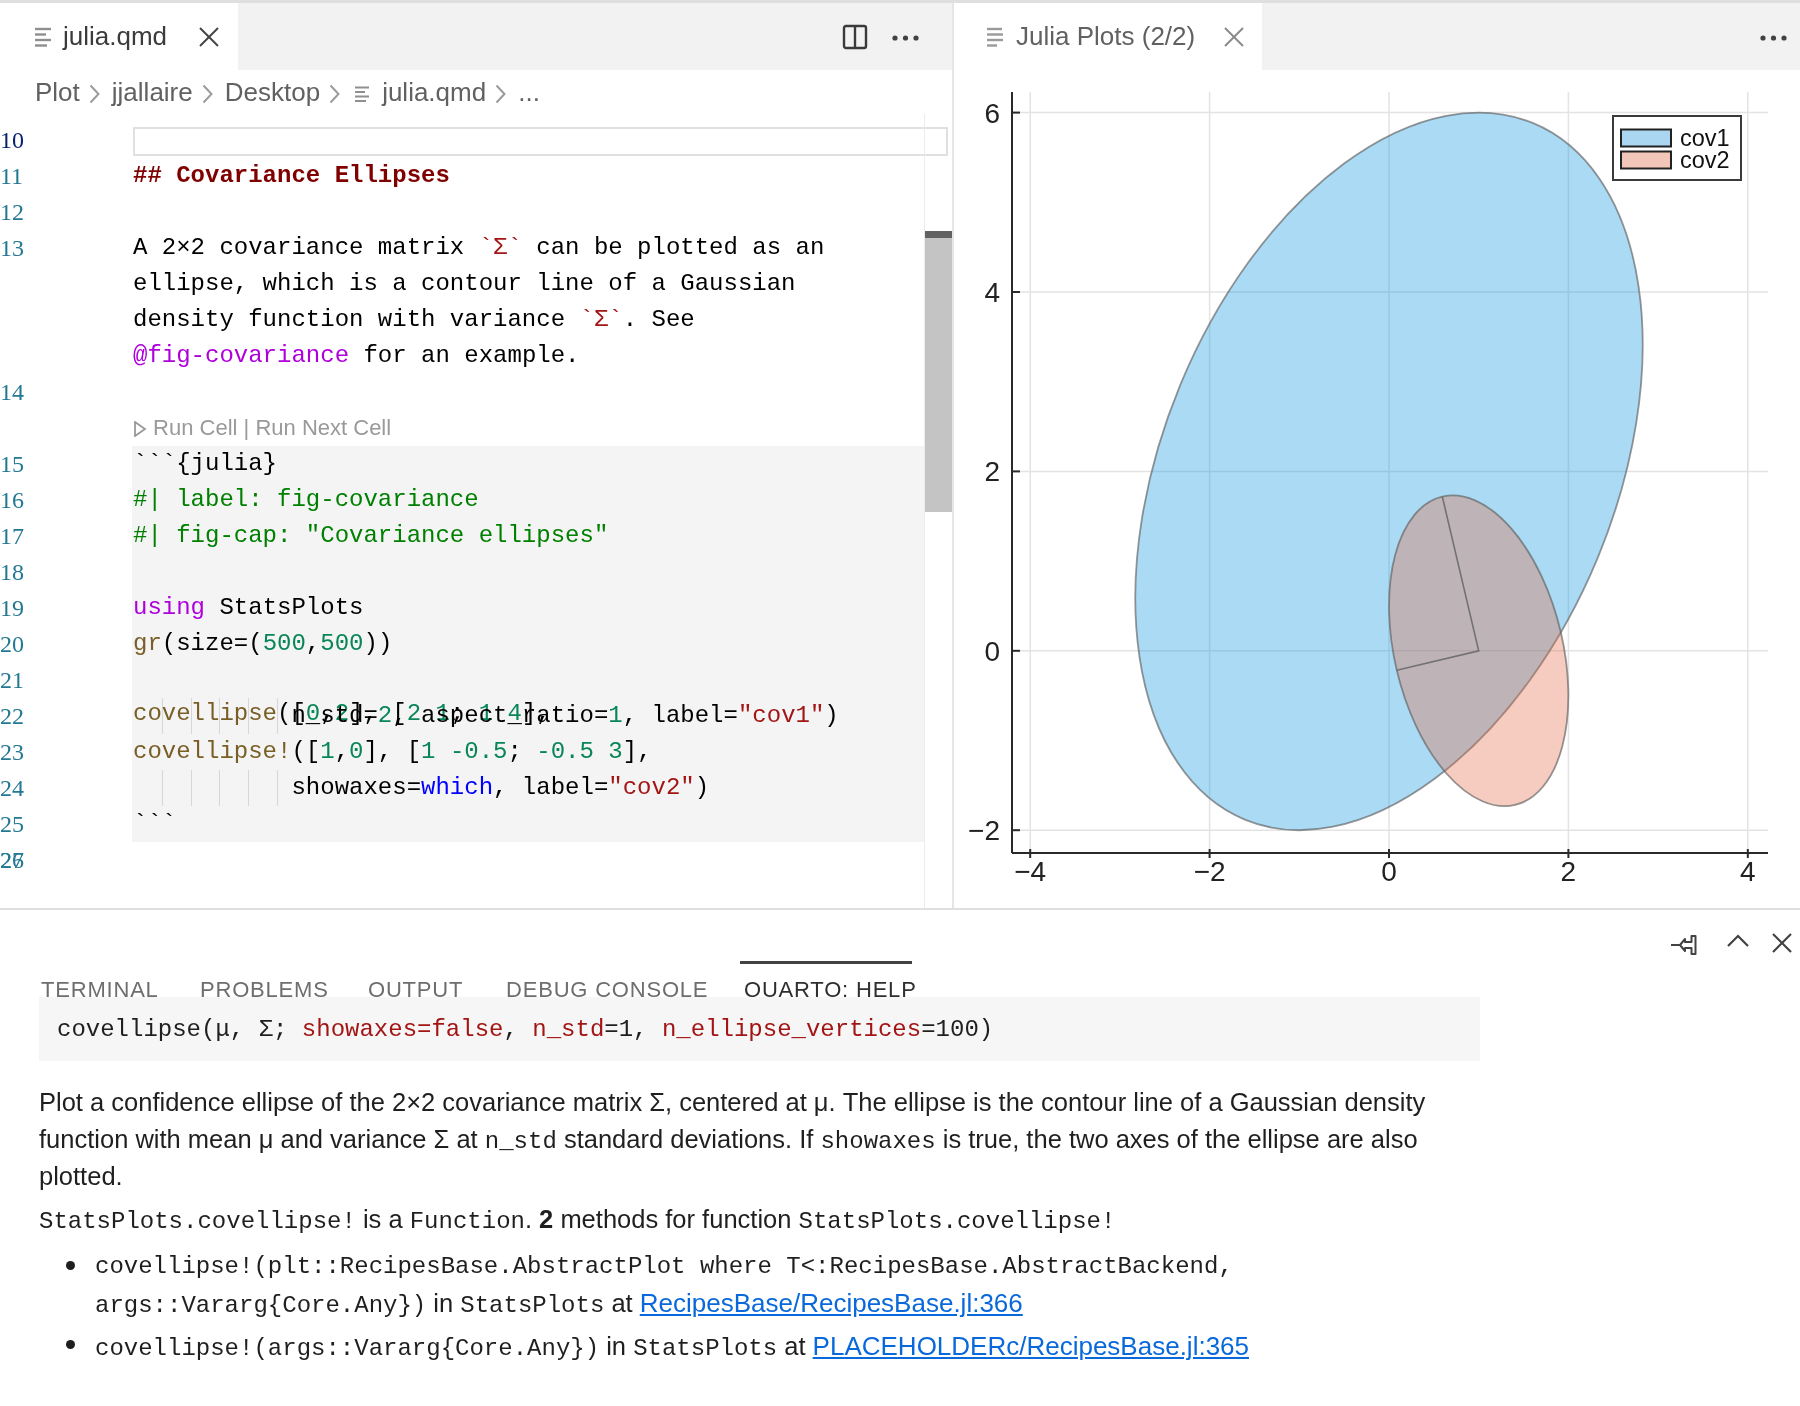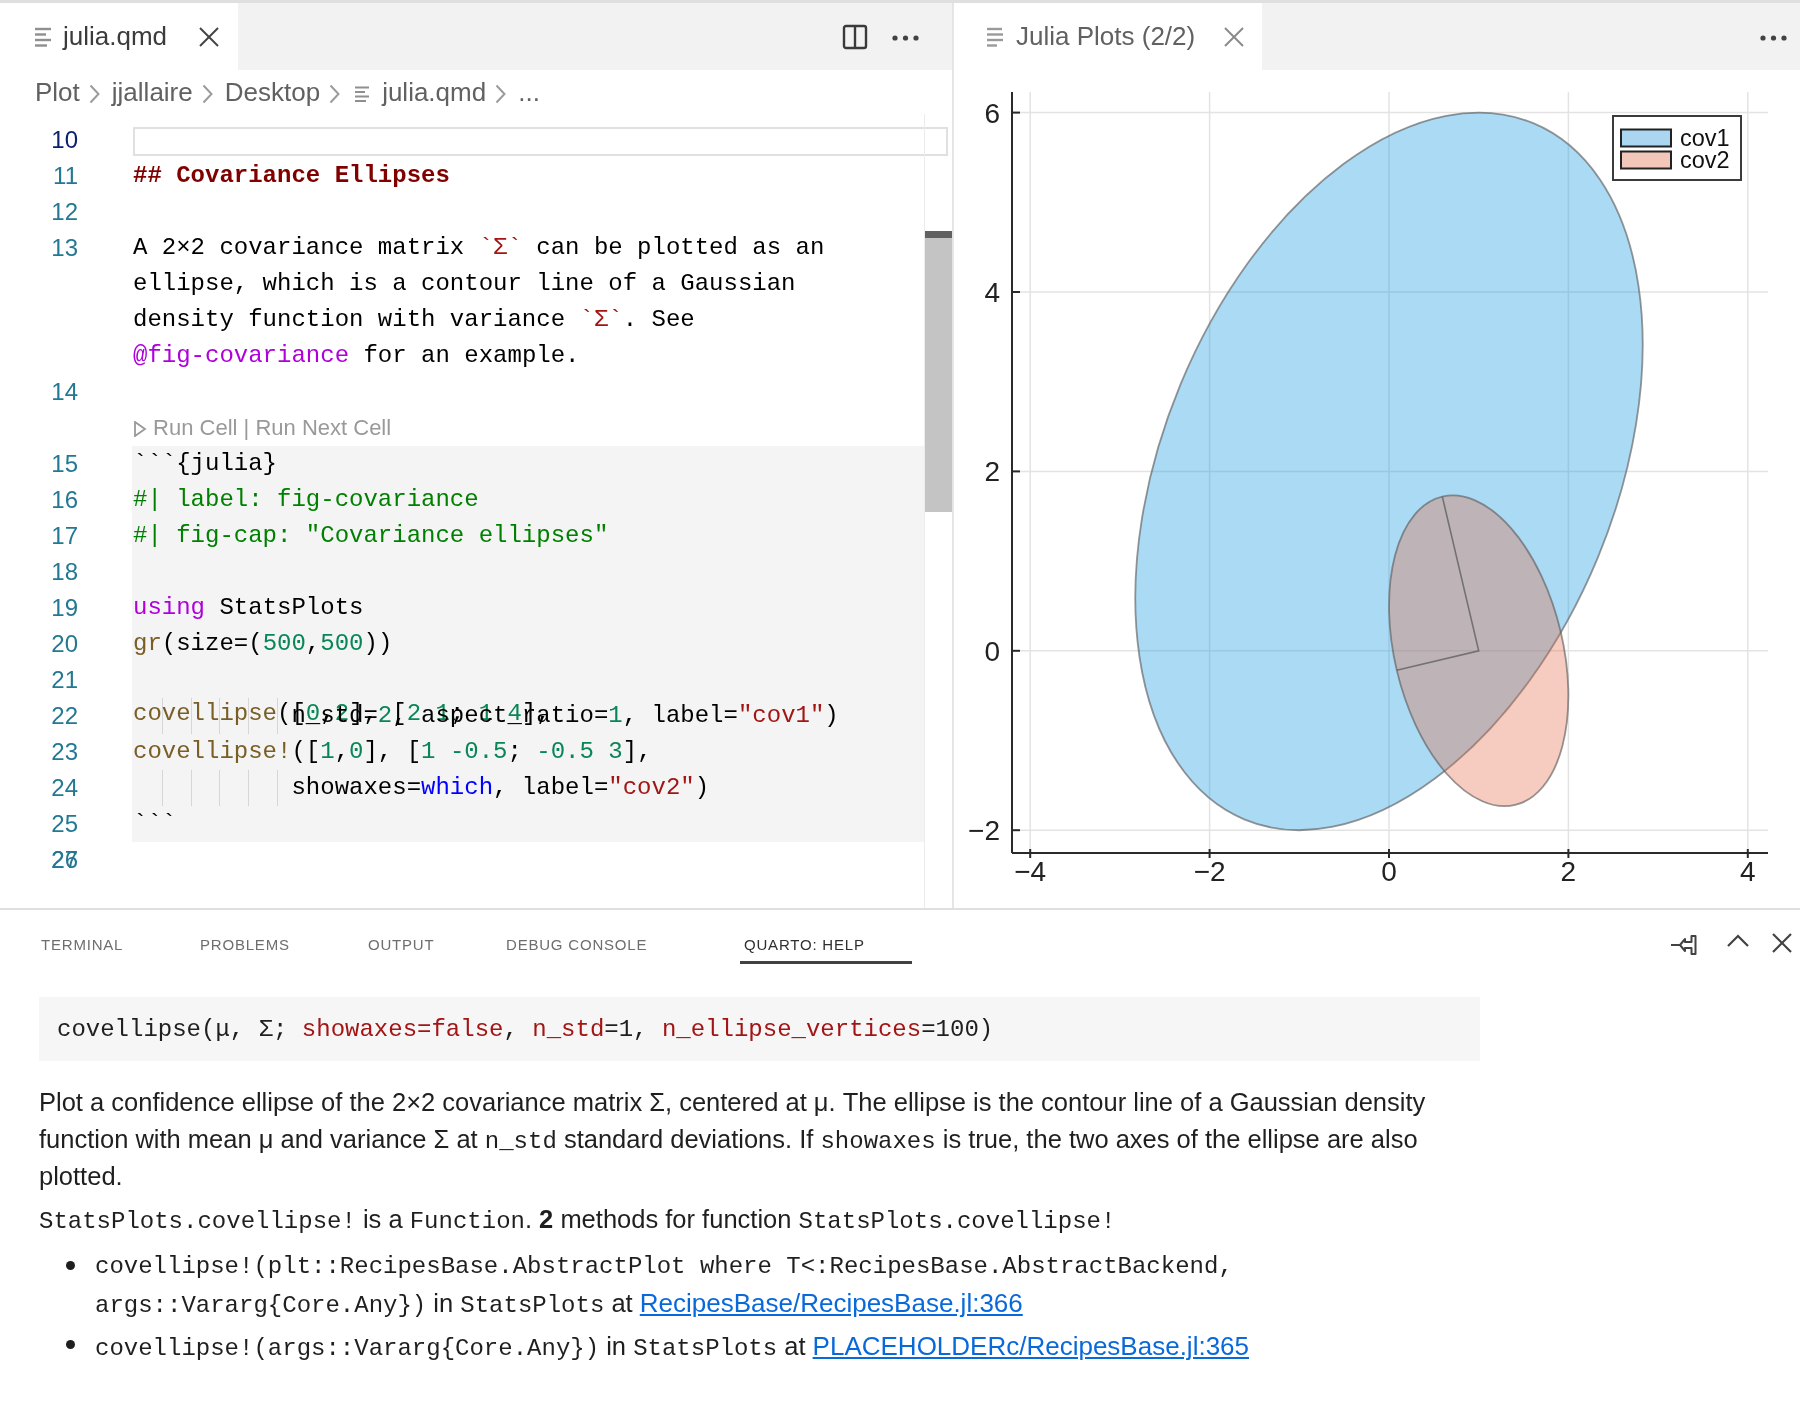--- a/index.html
+++ b/index.html
@@ -1,25 +1,25 @@
 <!DOCTYPE html>
 <html><head>
 <meta charset="utf-8">
 <style>
   html,body{margin:0;padding:0}
   #root{position:relative;width:1800px;height:1406px;background:#fff;overflow:hidden;
         font-family:"Liberation Sans",sans-serif;}
   .abs{position:absolute;}
   .crow{position:absolute;left:133px;height:36px;line-height:36px;
         font-family:"Liberation Mono",monospace;font-size:24px;white-space:pre;color:#000;}
-  .num{position:absolute;left:0;width:78px;height:36px;line-height:36px;text-align:right;
-       font-family:Liberation Sans, sans-serif;font-size:24px;color:#237893;}
+  .num{position:absolute;left:0;width:78px;height:36px;line-height:36px;
+       font-family:Liberation Serif, serif;font-size:24px;color:#237893;}
   .g{color:#098658}.fn{color:#795E26}.st{color:#A31515}.kw{color:#AF00DB}
   .bl{color:#0000FF}.cm{color:#008000}.ic{color:#A31515}
-  .ptab{position:absolute;top:925px;height:40px;line-height:40px;font-size:15px;
+  .ptab{position:absolute;top:970px;height:40px;line-height:40px;font-size:22px;
         letter-spacing:0.8px;color:#6e6e6e;}
   .mono{font-family:"Liberation Mono",monospace;font-size:24px;}
   .bline{position:absolute;height:36px;line-height:36px;font-family:"Liberation Mono",monospace;
          font-size:24px;white-space:pre;color:#1f1f1f;}
   .sans{font-family:"Liberation Sans",sans-serif;font-size:25.5px;}
   .link{color:#0969da;text-decoration:underline;font-family:"Liberation Sans",sans-serif;font-size:26px;}
 </style>
 </head>
 <body>
 <div id="root">

